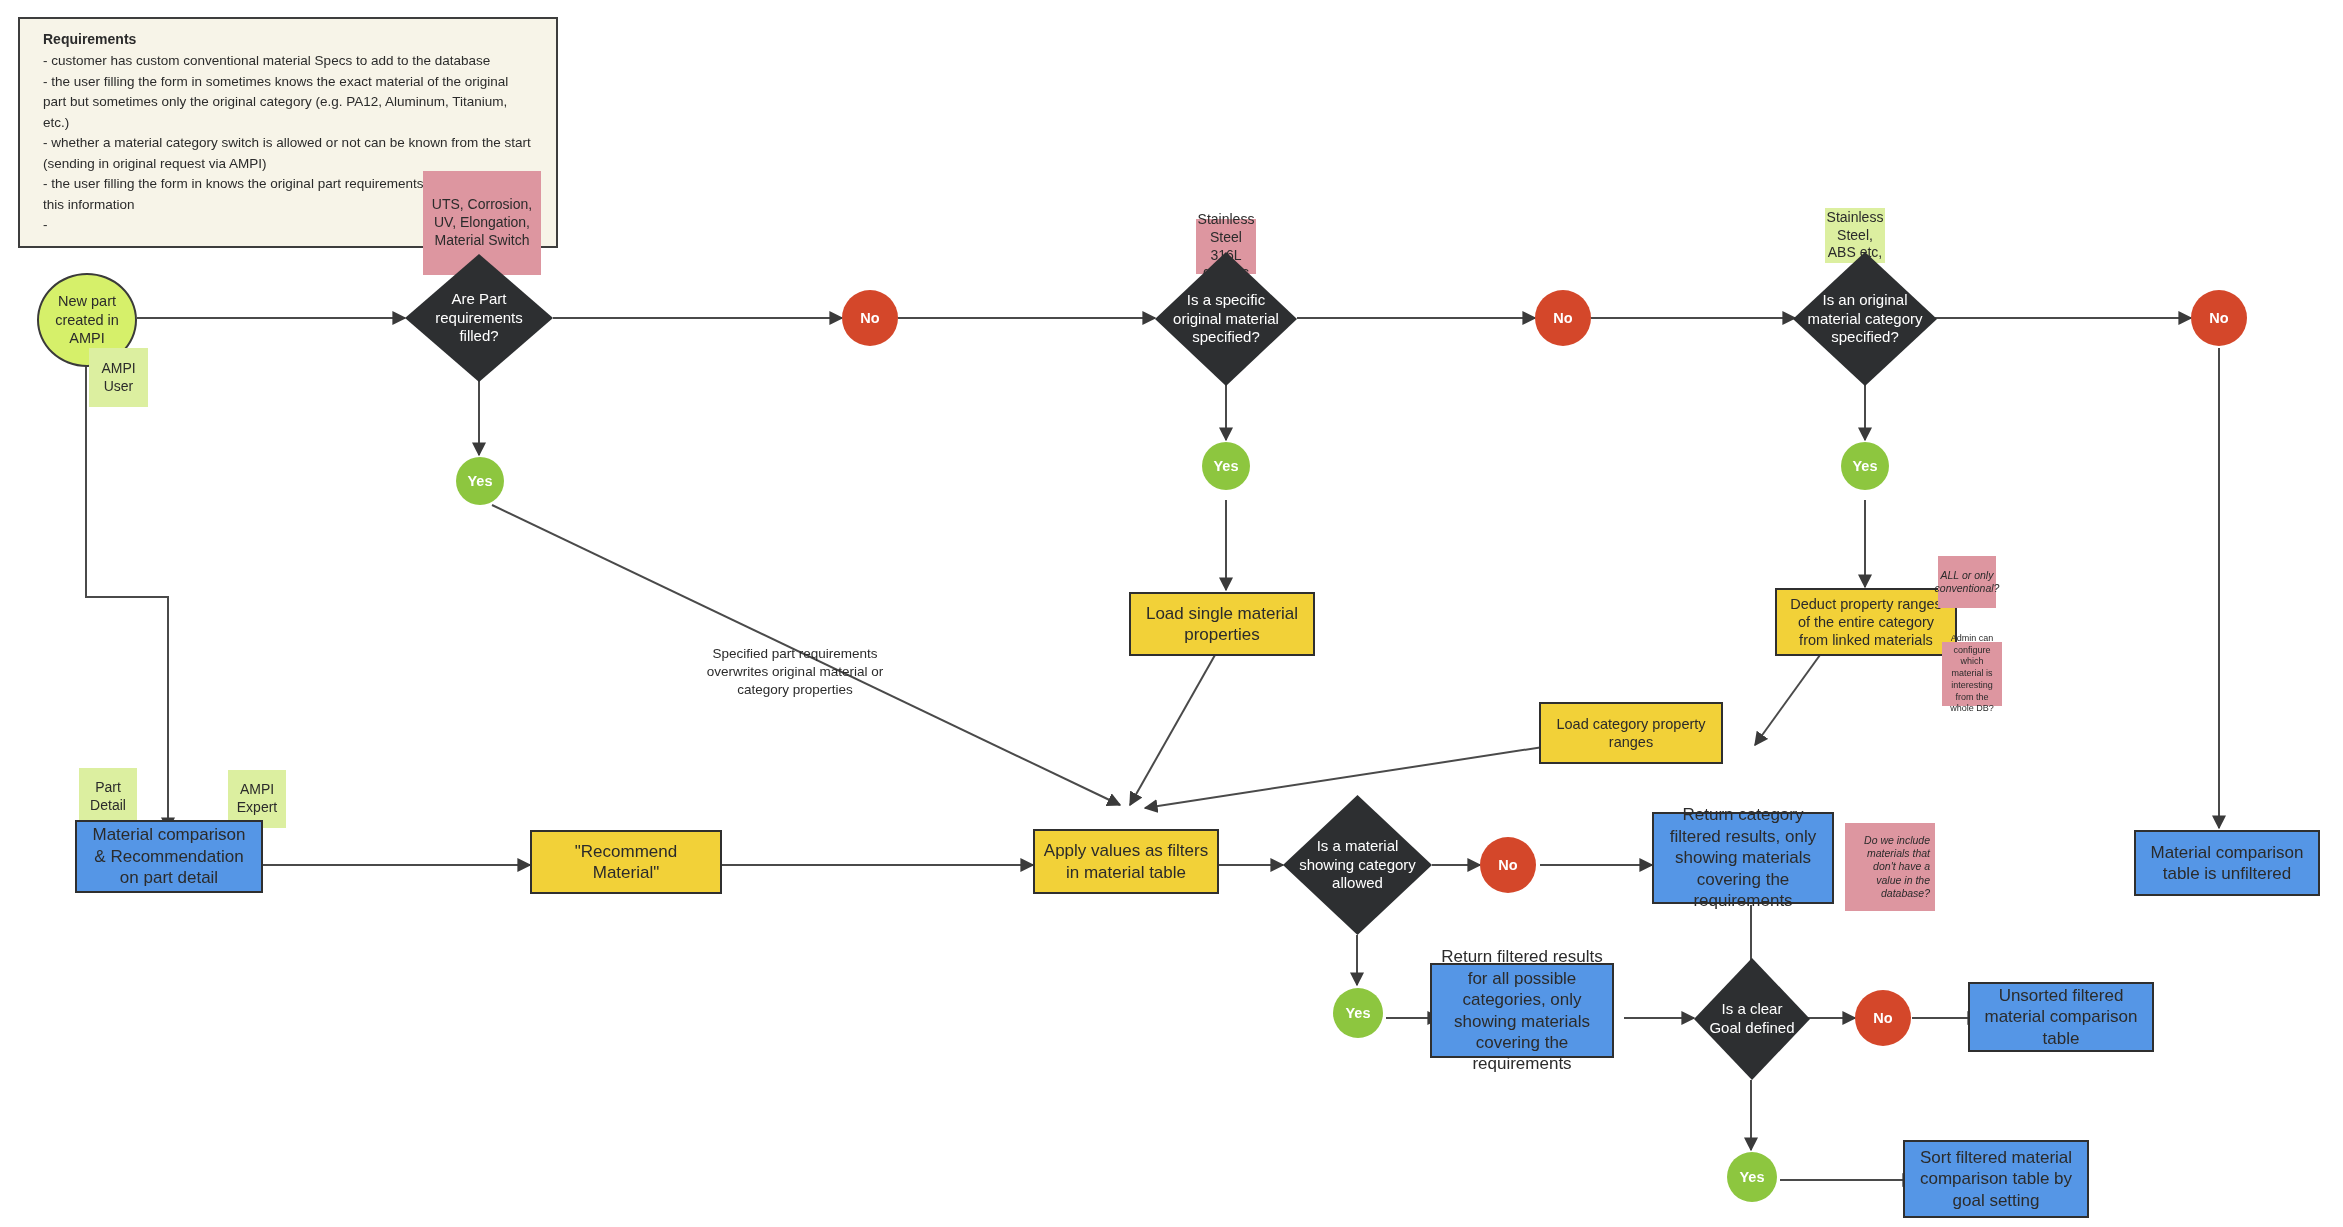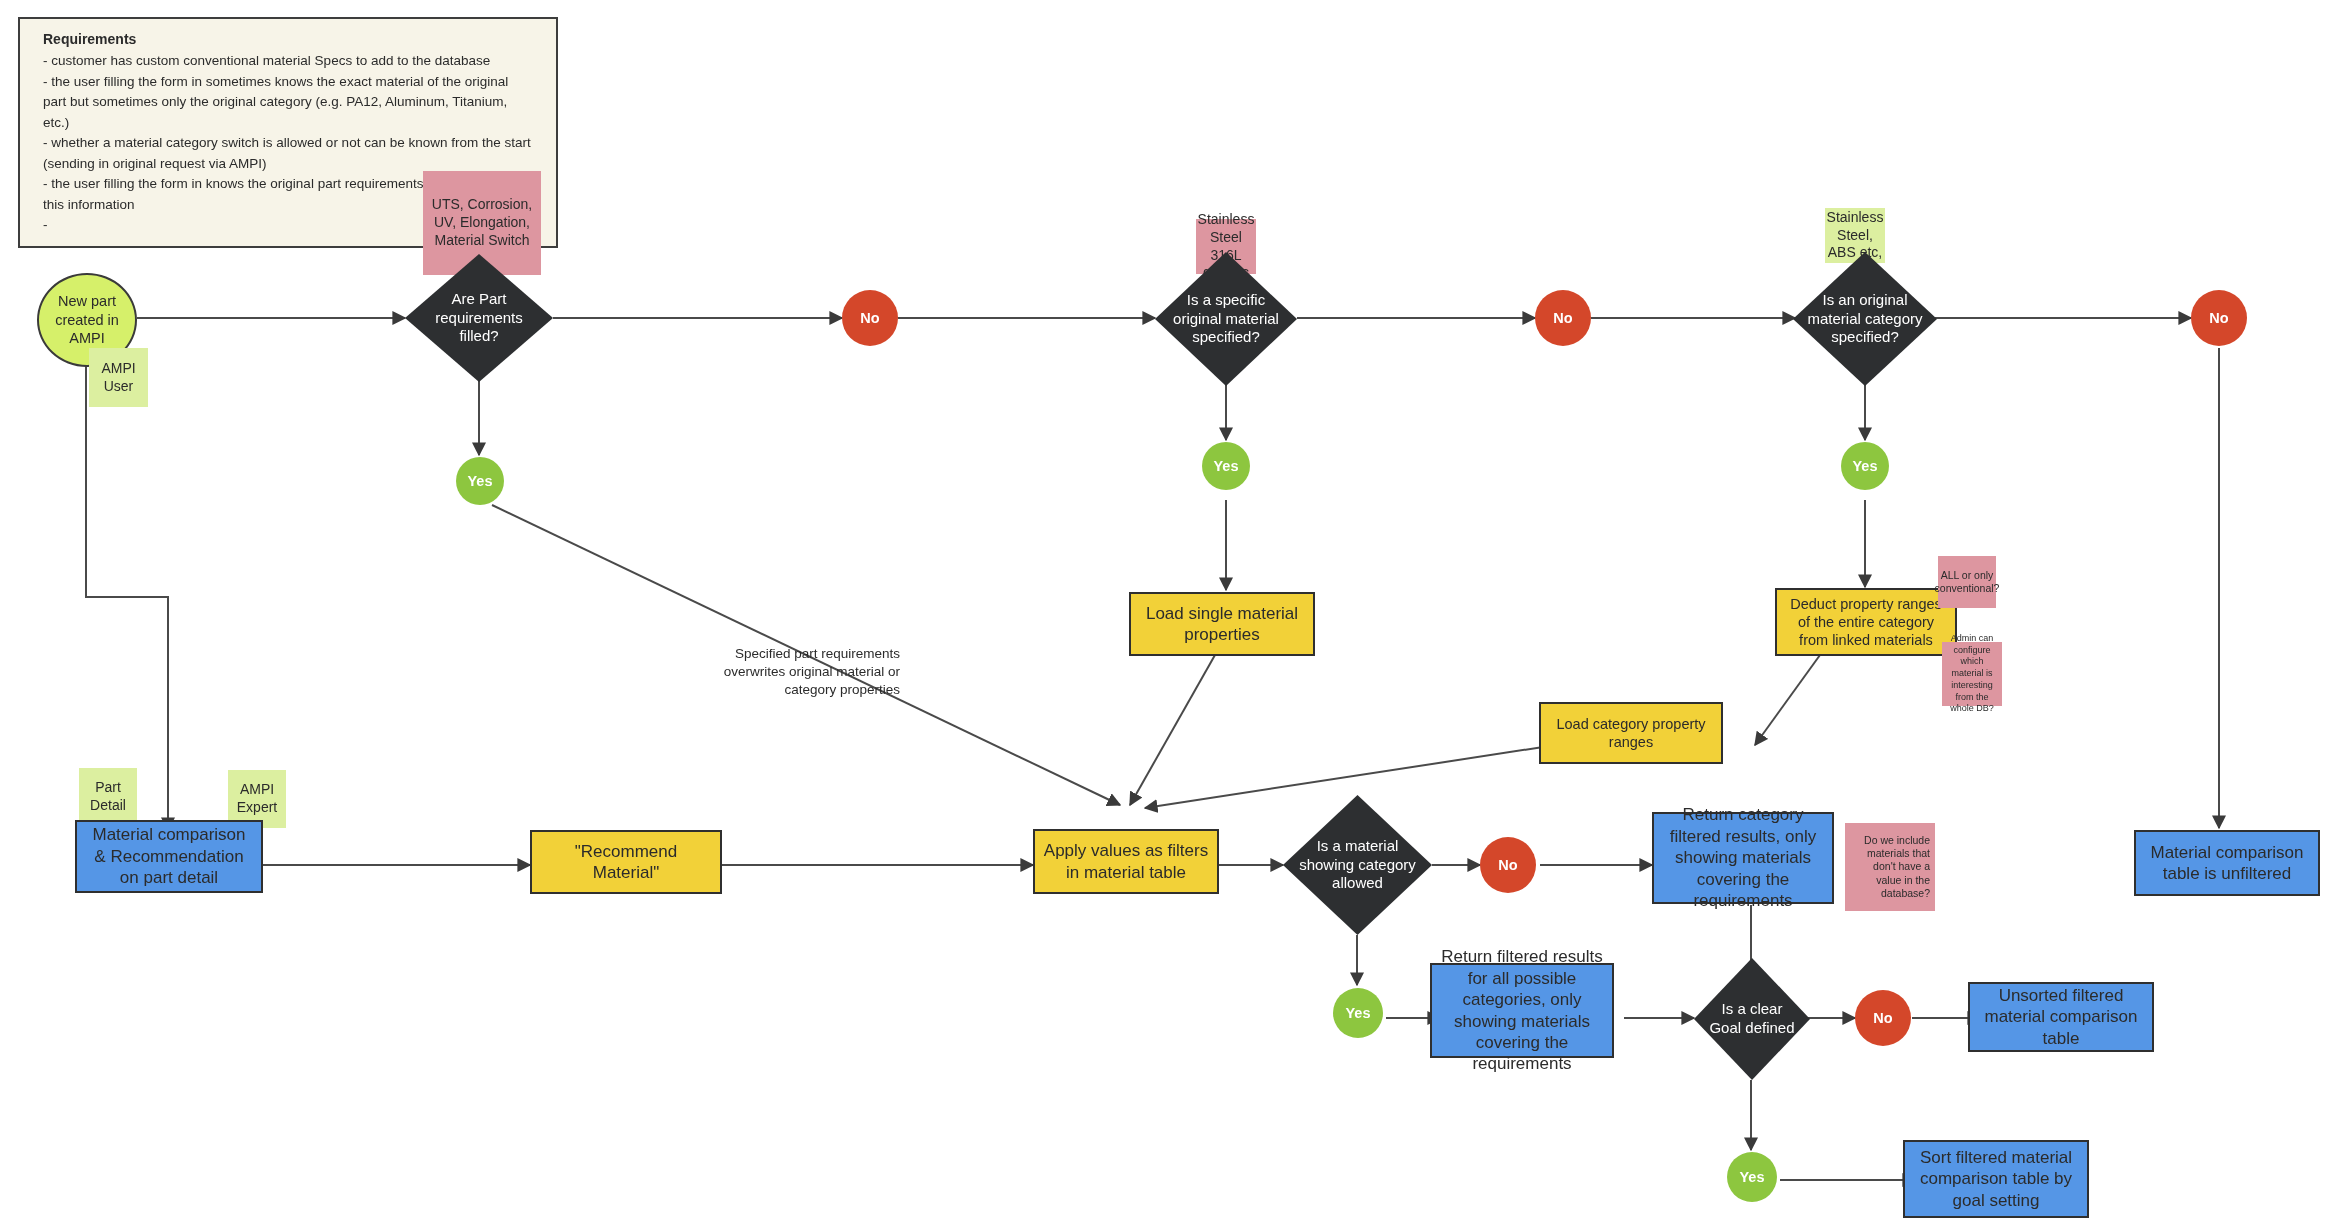--- a/index.html
+++ b/index.html
@@ -47,26 +47,26 @@
     border-radius:50%;background:#d6f06a;border:2px solid #3a3a3a;
     color:#2b2b2b;font-size:14.5px;line-height:1.3;
   }
 
   
   .sticky{
     font-size:14px;line-height:1.28;color:#2b2b2b;padding:4px 5px;
   }
   .sticky.green{background:#dcefa0;}
   .sticky.pink{background:#dd96a0;margin-top:11px;}
-  .sticky.tiny{font-size:10.5px;line-height:1.25;}
+  .sticky.tiny{font-size:10.5px;line-height:1.25;font-style:italic;}
   .sticky.xtiny{font-size:9px;line-height:1.3;}
 
   .edge-label{
     position:absolute;font-size:13.5px;line-height:1.35;color:#2b2b2b;
-    text-align:right;background:transparent;
+    text-align:center;background:transparent;
   }
   .edge-label span{display:block;}
 </style>
 </head>
 <body>
 
 <div id="canvas">
 
   <svg id="edges" viewBox="0 0 2343 1227">
     <defs>

